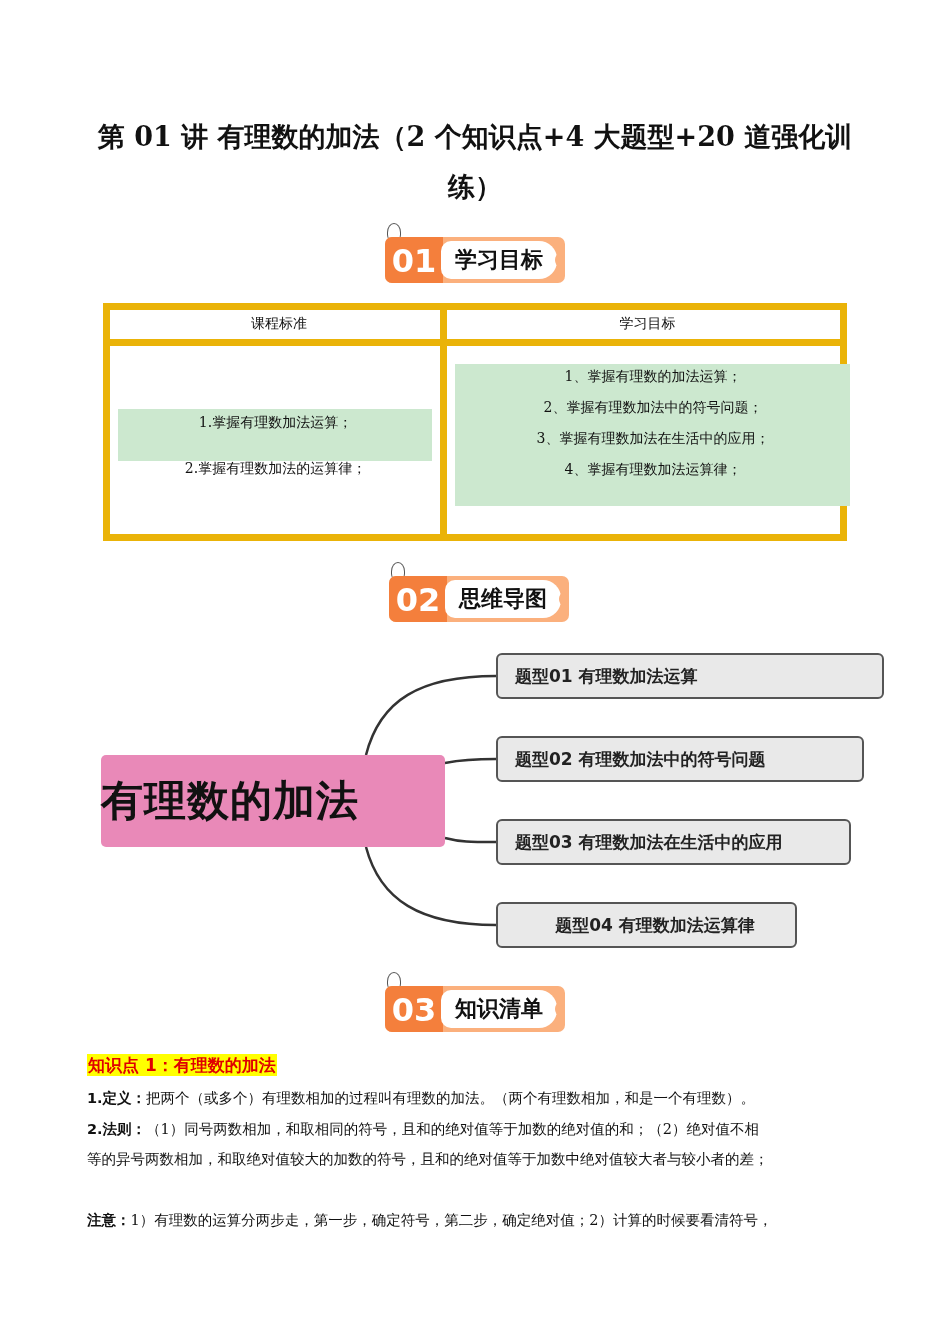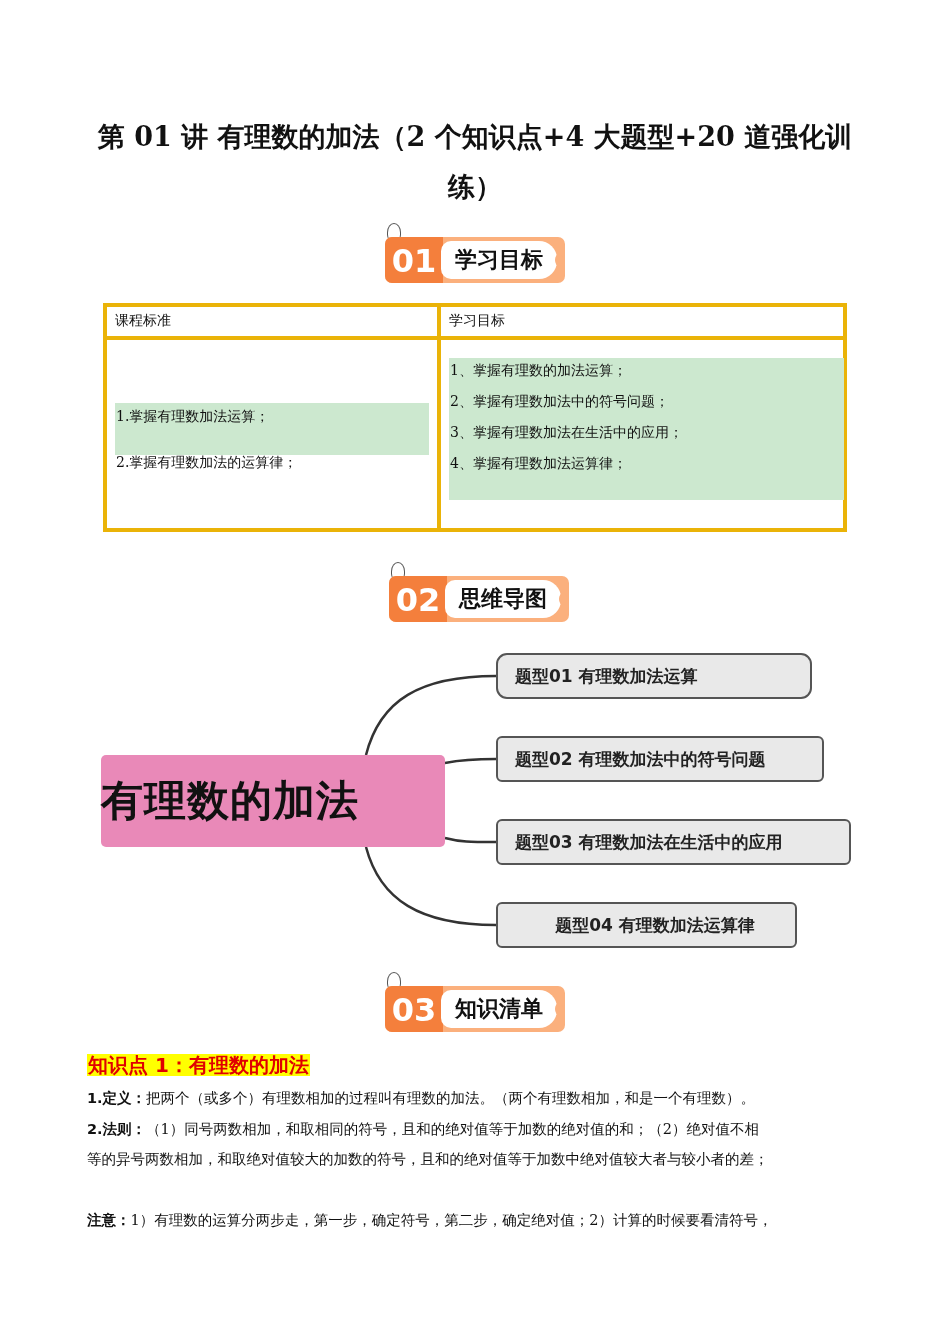--- a/index.html
+++ b/index.html
@@ -20,40 +20,40 @@
                 font-size: 32px; line-height: 48px; text-align: center; }
   .badge .lbl { position: absolute; left: 56px; top: 4px; width: 116px; height: 38px;
                 background: #fff; border-radius: 10px 18px 18px 10px;
                 font-family: "DejaVu Sans", "Liberation Sans", sans-serif; font-weight: bold;
                 font-size: 22px; line-height: 38px; text-align: center; color: #111; }
   .badge .notch { position: absolute; right: 4px; top: 17px; width: 8px; height: 12px;
                   background: #fbb07d; border-radius: 50%; }
 
   table.obj { position: absolute; left: 103px; top: 303px; width: 744px; border-collapse: collapse;
               font-size: 14px; }
-  table.obj td, table.obj th { border: 4px solid #eab308; vertical-align: top; text-align: left; padding: 0; }
+  table.obj td, table.obj th { border: 7px solid #eab308; vertical-align: top; text-align: center; padding: 0; }
   table.obj th { height: 29px; font-weight: normal; font-family: "DejaVu Sans", "Liberation Sans", sans-serif;
                  font-size: 14px; padding-left: 8px; line-height: 26px; }
   table.obj td { height: 188px; position: relative; }
   .hl { position: absolute; background: #cce8cf; }
   .hl div { font-size: 14px; line-height: 31px; white-space: nowrap; }
 
   .mind { position: absolute; left: 0; top: 640px; width: 950px; height: 320px; }
   .center-node { position: absolute; left: 101px; top: 755px; width: 344px; height: 92px;
                  background: #e989b8; border-radius: 5px;
                  font-family: "DejaVu Sans", "Liberation Sans", sans-serif; font-weight: bold;
                  font-size: 42px; line-height: 92px; text-align: left; color: #111; letter-spacing: 1px; }
   .topic { position: absolute; left: 496px; height: 46px; background: #e9e9e9;
            border: 2px solid #555; border-radius: 6px; box-sizing: border-box;
            font-family: "DejaVu Sans", "Liberation Sans", sans-serif; font-weight: bold;
            font-size: 17px; line-height: 42px; padding-left: 17px; color: #222; white-space: nowrap; }
 
   .kp { position: absolute; left: 87px; width: 790px; font-size: 14.5px; line-height: 30px; }
   .kp-head { position: absolute; left: 87px; top: 1054px; background: #ffff00; color: #e00000;
-             font-family: "DejaVu Sans", "Liberation Sans", sans-serif; font-weight: bold; font-size: 20px;
+             font-family: "DejaVu Sans", "Liberation Sans", sans-serif; font-weight: bold; font-size: 17px;
              line-height: 22px; padding: 0 1px; }
   .b { font-weight: bold; font-family: "DejaVu Sans", "Liberation Sans", sans-serif; }
 </style>
 </head>
 <body>
 
 <div class="title">第 01 讲  有理数的加法（2 个知识点+4 大题型+20 道强化训练）</div>
 
 <div class="badge" style="left:385px;top:237px;">
   <div class="hook"></div>
@@ -98,22 +98,22 @@
 
 <svg class="mind" viewBox="0 640 950 320" width="950" height="320">
   <path d="M366 755 C 380 700, 420 676, 496 676" fill="none" stroke="#333" stroke-width="2.5"></path>
   <path d="M445 763 C 460 760, 470 759, 496 759" fill="none" stroke="#333" stroke-width="2.5"></path>
   <path d="M445 838 C 460 842, 470 842, 496 842" fill="none" stroke="#333" stroke-width="2.5"></path>
   <path d="M366 847 C 380 900, 420 925, 496 925" fill="none" stroke="#333" stroke-width="2.5"></path>
 </svg>
 
 <div class="center-node">有理数的加法</div>
 
-<div class="topic" style="top:653px;width:316px;border-radius:11px;">题型01 有理数加法运算</div>
-<div class="topic" style="top:736px;width:328px;">题型02 有理数加法中的符号问题</div>
+<div class="topic" style="top:653px;width:388px;">题型01 有理数加法运算</div>
+<div class="topic" style="top:736px;width:368px;">题型02 有理数加法中的符号问题</div>
 <div class="topic" style="top:819px;width:355px;">题型03 有理数加法在生活中的应用</div>
 <div class="topic" style="top:902px;width:301px;text-align:center;">题型04 有理数加法运算律</div>
 
 <div class="badge" style="left:385px;top:986px;">
   <div class="hook"></div>
   <div class="frame"></div>
   <div class="num">03</div>
   <div class="lbl">知识清单</div>
   <div class="notch"></div>
 </div>

